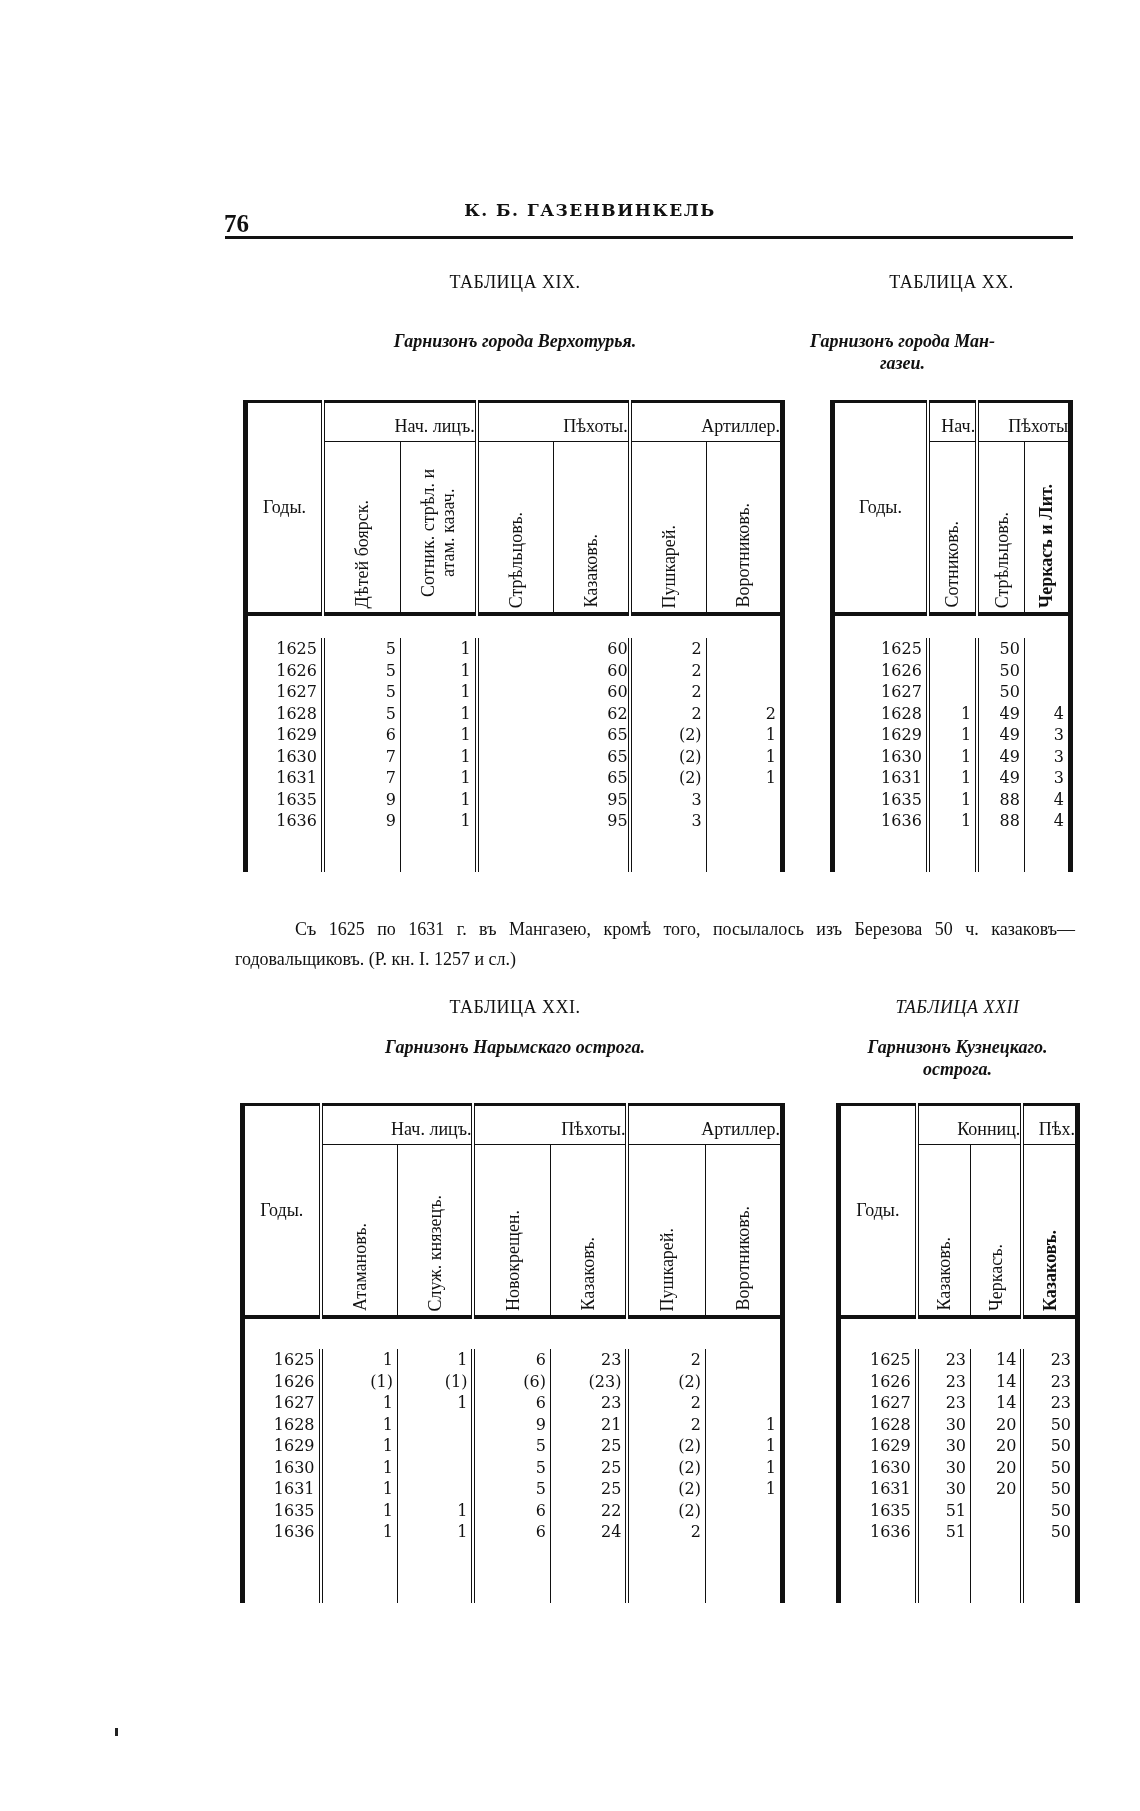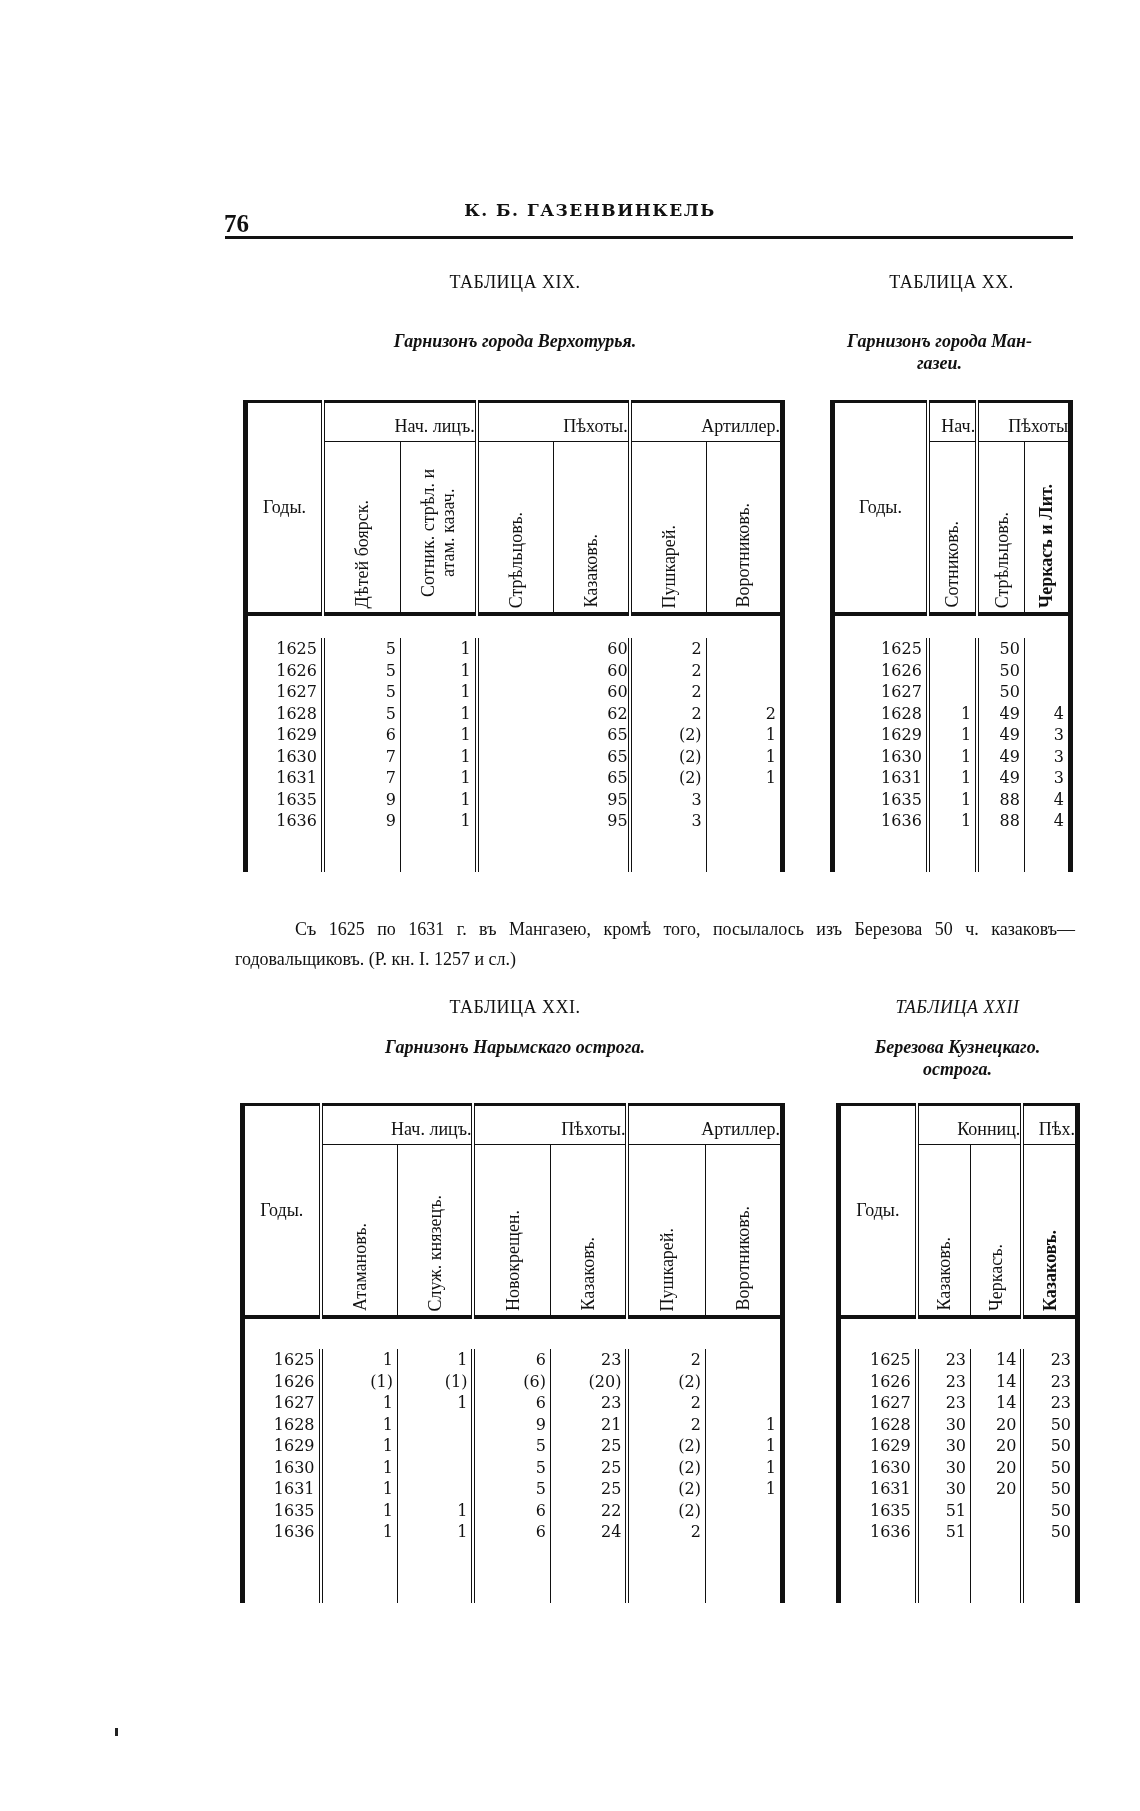--- a/index.html
+++ b/index.html
@@ -33,21 +33,21 @@
 <body>
 
 <div class="abs pagenum">76</div>
 <div class="abs running">К. Б. ГАЗЕНВИНКЕЛЬ</div>
 <div class="abs toprule"></div>
 
 <div class="abs ttitle" style="left:245px;width:540px;top:272px;">ТАБЛИЦА XIX.</div>
 <div class="abs tsub" style="left:245px;width:540px;top:330px;font-family:Liberation Serif, serif;">Гарнизонъ города Верхотурья.</div>
 
 <div class="abs ttitle" style="left:830px;width:243px;top:272px;">ТАБЛИЦА XX.</div>
-<div class="abs tsub" style="left:818px;width:243px;top:330px;">
+<div class="abs tsub" style="left:781px;width:243px;top:330px;">
   <div>Гарнизонъ города Ман-</div>
   <div>газеи.</div>
 </div>
 
 <table class="gt tbl-left tbl-right tbl-top" style="left:243px;top:400px;width:542px;">
   <colgroup>
       <col style="width:76px">
       <col style="width:76px">
       <col style="width:75px">
       <col style="width:75px">
@@ -254,21 +254,21 @@
 </tbody>
   </table>
 
 <div class="abs footnote"><span class="ind"></span><span>Съ 1625 по 1631 г. въ Мангазею, кромѣ того, посылалось изъ Березова 50 ч. казаковъ—годовальщиковъ. (Р. кн. І. 1257 и сл.)</span></div>
 
 <div class="abs ttitle" style="left:245px;width:540px;top:997px;">ТАБЛИЦА XXI.</div>
 <div class="abs tsub" style="left:245px;width:540px;top:1036px;">Гарнизонъ Нарымскаго острога.</div>
 
 <div class="abs ttitle" style="left:835px;width:245px;top:997px;font-style:italic;">ТАБЛИЦА XXII</div>
 <div class="abs tsub" style="left:835px;width:245px;top:1036px;">
-  <div>Березова Кузнецкаго.</div>
+  <div>Гарнизонъ Кузнецкаго.</div>
   <div>острога.</div>
 </div>
 
 <table class="gt tbl-left tbl-right tbl-top" style="left:240px;top:1103px;width:545px;">
   <colgroup>
       <col style="width:77px">
       <col style="width:76px">
       <col style="width:75px">
       <col style="width:76px">
       <col style="width:76px">
@@ -305,21 +305,21 @@
         <td class="dcell sgl">6</td>
         <td class="dcell dbl">23</td>
         <td class="dcell sgl">2</td>
         <td class="dcell "></td>
       </tr>
       <tr>
         <td class="dcell dbl yr">1626</td>
         <td class="dcell sgl">(1)</td>
         <td class="dcell dbl">(1)</td>
         <td class="dcell sgl">(6)</td>
-        <td class="dcell dbl">(20)</td>
+        <td class="dcell dbl">(23)</td>
         <td class="dcell sgl">(2)</td>
         <td class="dcell "></td>
       </tr>
       <tr>
         <td class="dcell dbl yr">1627</td>
         <td class="dcell sgl">1</td>
         <td class="dcell dbl">1</td>
         <td class="dcell sgl">6</td>
         <td class="dcell dbl">23</td>
         <td class="dcell sgl">2</td>

